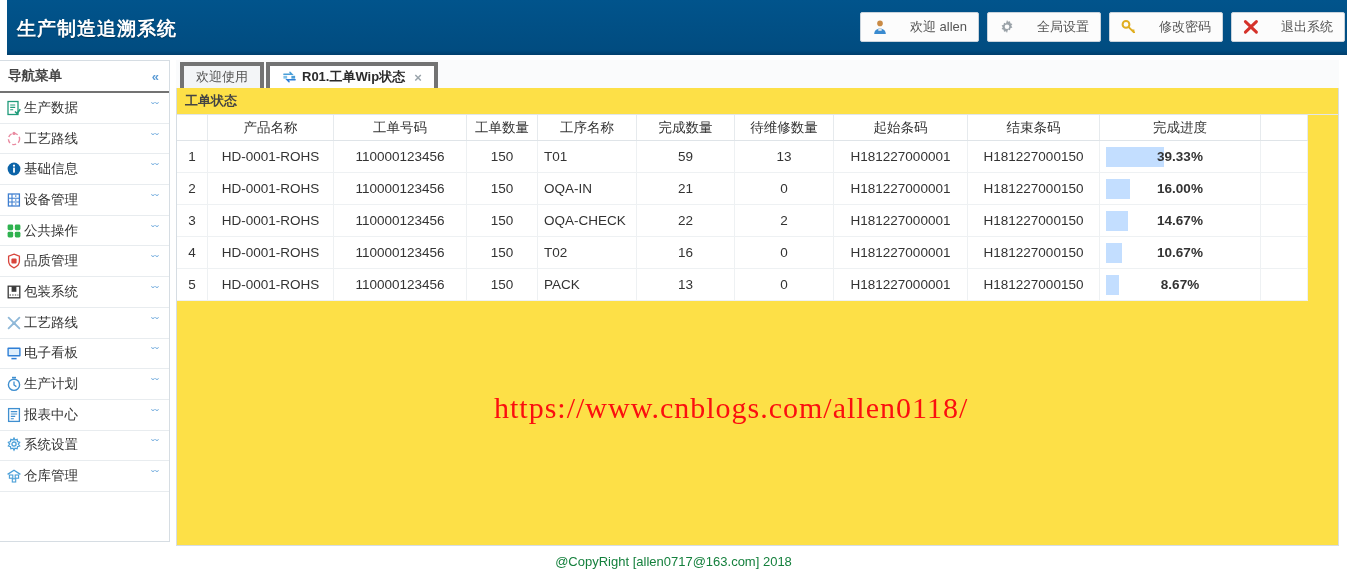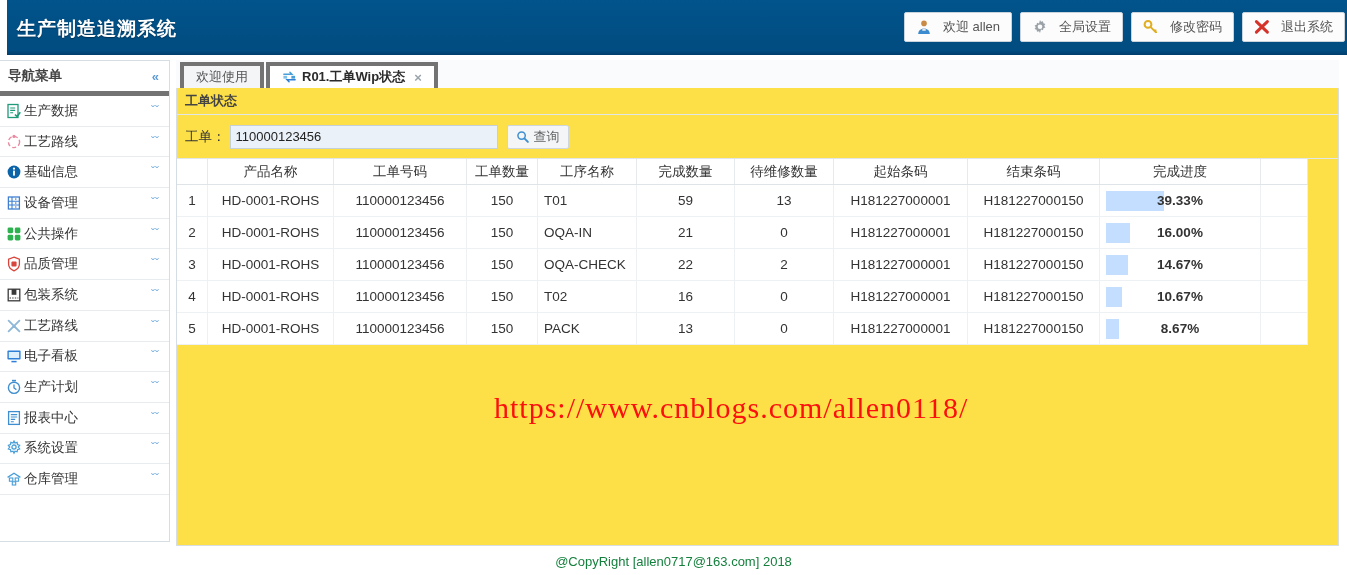--- a/index.html
+++ b/index.html
@@ -17,36 +17,36 @@
     background:#02538a;
     background:linear-gradient(to bottom,#01548c 0%,#014c80 92%,#013f6c 100%);
   }
   .brand{
     position:absolute;left:10px;top:16px;
     color:#ffffff;font-size:19px;font-weight:bold;letter-spacing:1px;
     text-shadow:0 1px 1px rgba(0,0,0,.35);
   }
   .topbtns{position:absolute;right:9px;top:12px;display:flex;gap:8px;}
   .tbtn{
-    display:flex;align-items:center;gap:11px;
+    display:flex;align-items:center;gap:22px;
     height:30px;box-sizing:border-box;padding:0 11px;
     background:#fcfcfc;border:1px solid #c9d3dc;border-radius:2px;
     font-size:13px;color:#555;white-space:nowrap;cursor:pointer;
   }
   .tbtn .ic{width:16px;height:16px;display:block;flex:0 0 16px;}
 
   
   .sidebar{
     position:absolute;left:0;top:60px;width:170px;height:482px;
     background:#ffffff;border:1px solid #d6dde3;border-left:none;
     box-sizing:border-box;overflow:hidden;
   }
   .side-head{
     height:30px;display:flex;align-items:center;justify-content:space-between;
-    padding:0 10px 0 8px;border-bottom:5px solid #737373;
+    padding:0 10px 0 8px;border-bottom:2px solid #737373;
     font-size:13.5px;color:#444;font-weight:bold;background:#fff;
   }
   .side-head .chev{color:#5b9bd5;font-size:13px;}
   .side-item{
     height:30.7px;display:flex;align-items:center;
     padding:0 10px 0 6px;border-bottom:1px solid #e8ecef;
     font-size:13.5px;color:#333;cursor:pointer;box-sizing:border-box;
   }
   .side-item .sic{width:16px;height:16px;flex:0 0 16px;margin-right:2px;display:block;}
   .side-item .lbl{flex:1;}
@@ -342,33 +342,20 @@
           </svg>
         </span>
         <span>R01.工单Wip状态</span>
         <span class="x">×</span>
       </div>
     </div>
 
     <div class="panel">
       <div class="panel-title">工单状态</div>
 
-      <div class="searchbar">
-        <span class="flabel">工单：</span>
-        <input class="wo-input" type="text" value="110000123456" style="">
-        <div class="qbtn">
-          <span class="mic">
-            <svg viewBox="0 0 16 16" width="14" height="14">
-              <circle cx="6.4" cy="6.4" r="4.2" fill="none" stroke="#3f8fd0" stroke-width="1.7"></circle>
-              <path d="M9.6 9.6l4 4" stroke="#3f8fd0" stroke-width="2.2" stroke-linecap="round"></path>
-            </svg>
-          </span>
-          <span>查询</span>
-        </div>
-      </div>
 
       <table class="grid">
         <thead>
           <tr id="head-row">
               <th class="c-idx"></th>
               <th class="c-prod">产品名称</th>
               <th class="c-wo">工单号码</th>
               <th class="c-qty">工单数量</th>
               <th class="c-proc">工序名称</th>
               <th class="c-done">完成数量</th>

